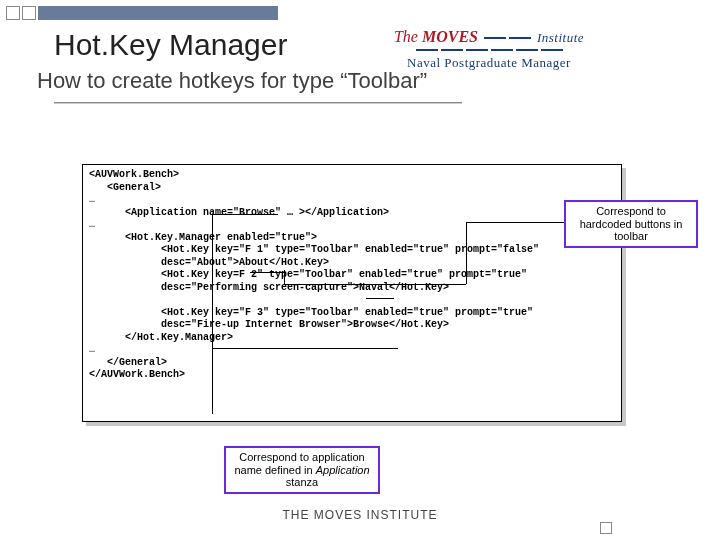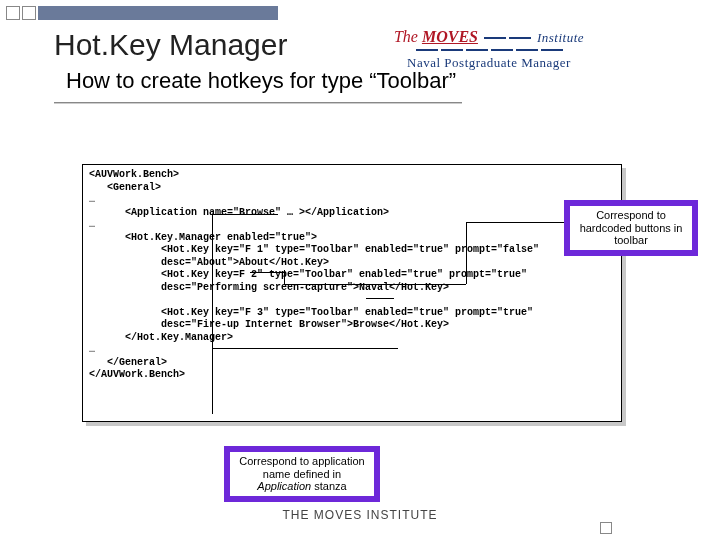--- a/index.html
+++ b/index.html
@@ -42,23 +42,23 @@
   .title {
     position: absolute;
     top: 28px;
     left: 54px;
     font-size: 30px;
     color: #222;
   }
   .subtitle {
     position: absolute;
     top: 68px;
-    left: 66px;
+    left: 37px;
     font-size: 22px;
-    color: #000000;
+    color: #404040;
   }
   .title-divider {
     position: absolute;
     top: 102px;
     left: 54px;
     width: 408px;
     height: 0;
     border-top: 1px solid #888;
     border-bottom: 1px solid #ccc;
   }
@@ -122,21 +122,21 @@
     font-family: "Courier New", monospace;
     font-size: 10px;
     line-height: 1.25;
     white-space: pre;
     overflow: visible;
   }
   .codebox b { font-weight: bold; text-align: right; }
   .callout {
     position: absolute;
     background: #fff;
-    border: 6px solid #6d28d9;
+    border: 2px solid #6d28d9;
     font-size: 11px;
     text-align: center;
     padding: 3px 6px;
     box-sizing: border-box;
     line-height: 1.15;
   }
   .callout1 {
     top: 200px;
     left: 564px;
     width: 134px;
@@ -186,21 +186,21 @@
     <div class="bar"></div>
   </div>
 
   <div class="title">Hot.Key Manager</div>
   <div class="subtitle">How to create hotkeys for type “Toolbar”</div>
   <div class="title-divider"></div>
 
   <div class="logo">
     <div class="moves">
       <span>The</span>
-      <span style="font-weight:bold;text-decoration:underline;">MOVES</span>
+      <span style="font-weight:bold;">MOVES</span>
       <span class="divline" style="display:inline-flex;vertical-align:middle;margin:0 2px;">
         <span class="dash"></span>
           <span class="dash"></span>
       </span>
       <span class="moves-sub">Institute</span>
     </div>
     <div class="divline">
         <span class="dash"></span>
         <span class="dash"></span>
         <span class="dash"></span>

